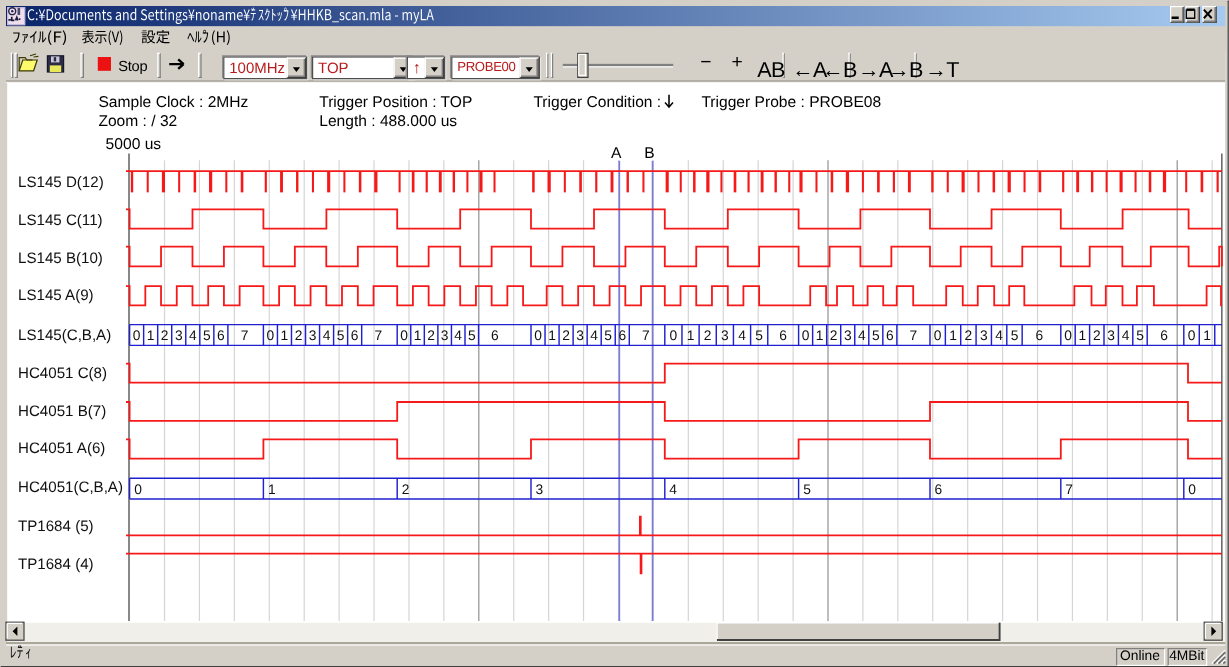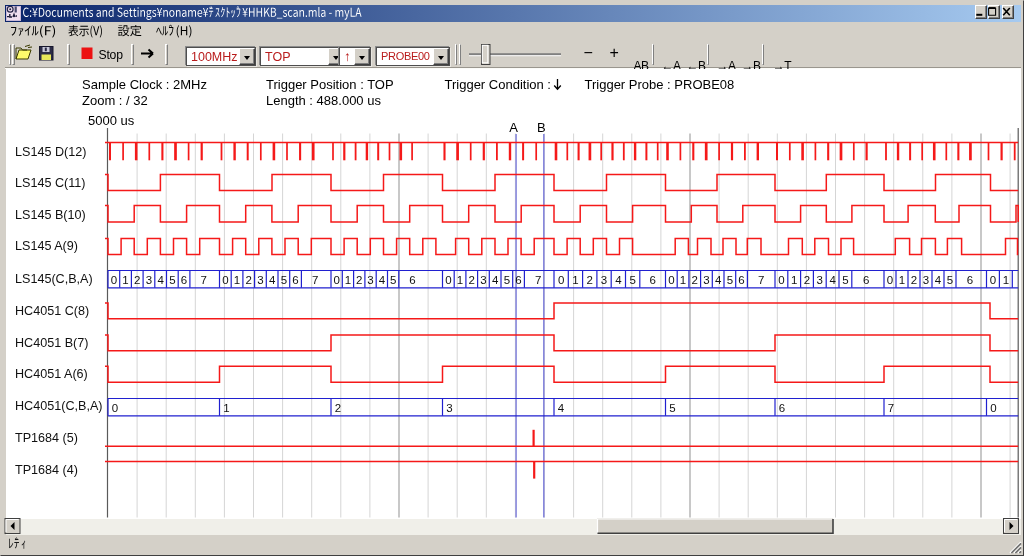--- a/index.html
+++ b/index.html
@@ -28,21 +28,21 @@
   border-right:1px solid #808080; border-bottom:1px solid #808080; }
 .combo { position:absolute; top:6px; height:19.5px; background:#fff;
   border:1px solid #4e4e4e; box-shadow:-1px -1px 0 #8c8c8c, 1px 1px 0 #e8e6e0; }
 .combo .txt { position:absolute; left:4px; top:2.5px; font-size:12.5px; color:#b91c1c; white-space:nowrap; }
 .drop { position:absolute; right:0.5px; top:0.5px; width:15.5px; height:17px; background:#d4d0c8;
   border-top:1px solid #fff; border-left:1px solid #fff;
   border-right:1px solid #404040; border-bottom:1px solid #404040;
   box-shadow:inset -1px -1px 0 #808080; }
 .drop:after { content:""; position:absolute; left:4px; top:7px;
   border-left:3.5px solid transparent; border-right:3.5px solid transparent; border-top:4px solid #000; }
-.tbt { position:absolute; top:18px; height:18px; font-size:12px; color:#000; text-align:center; letter-spacing:-0.5px; }
+.tbt { position:absolute; top:7px; height:18px; font-size:18px; color:#000; text-align:center; letter-spacing:-0.5px; }
 .sfield { position:absolute; top:2.5px; height:14.5px; background:#d4d0c8;
   border-top:1px solid #808080; border-left:1px solid #808080;
   border-right:1px solid #fff; border-bottom:1px solid #fff;
   font-size:11.5px; color:#000; text-align:center; line-height:13px; }
 svg { position:absolute; left:0; top:0; }
 </style></head><body>
 <div id="win">
   <div id="title">
     <div id="icon"></div>
     <div class="tbtn" style="left:970.1px"></div>
@@ -81,20 +81,24 @@
     <div class="tbt" style="left:600px;width:18px;font-size:16px;top:3.5px">+</div>
     <div class="tbt" style="left:626px;width:20px">AB</div>
     <div class="tbt" style="left:655px;width:22px">←A</div>
     <div class="tbt" style="left:680px;width:22px">←B</div>
     <div class="tbt" style="left:710px;width:22px">→A</div>
     <div class="tbt" style="left:735px;width:22px">→B</div>
     <div class="tbt" style="left:766px;width:22px">→T</div>
   </div>
   <div id="client"></div>
   <div id="sbar"></div>
+  <div id="status">
+    <div class="sfield" style="left:924.5px; width:41px">Online</div>
+    <div class="sfield" style="left:967.5px; width:33px">4MBit</div>
+  </div>
 </div>
 <svg width="1024" height="556" viewBox="0 0 1024 556">
 
   <g>
 
     <path d="M16,59 L19,50 L31,50 L28,59 Z" fill="#fdfa6b" stroke="#3a3a00" stroke-width="1"></path>
     <path d="M16,59 L16,48 L21,48 L22.5,50 L27,50" fill="#fdfa6b" stroke="#3a3a00" stroke-width="1" fill-opacity="0"></path>
     <path d="M25,46.5 L30,45 M28,47.5 L32,47" stroke="#3a3a00" stroke-width="1" fill="none"></path>
 
     <rect x="39.5" y="46.5" width="13.5" height="13.5" fill="#2b2b45" stroke="#16162c" stroke-width="1"></rect>

